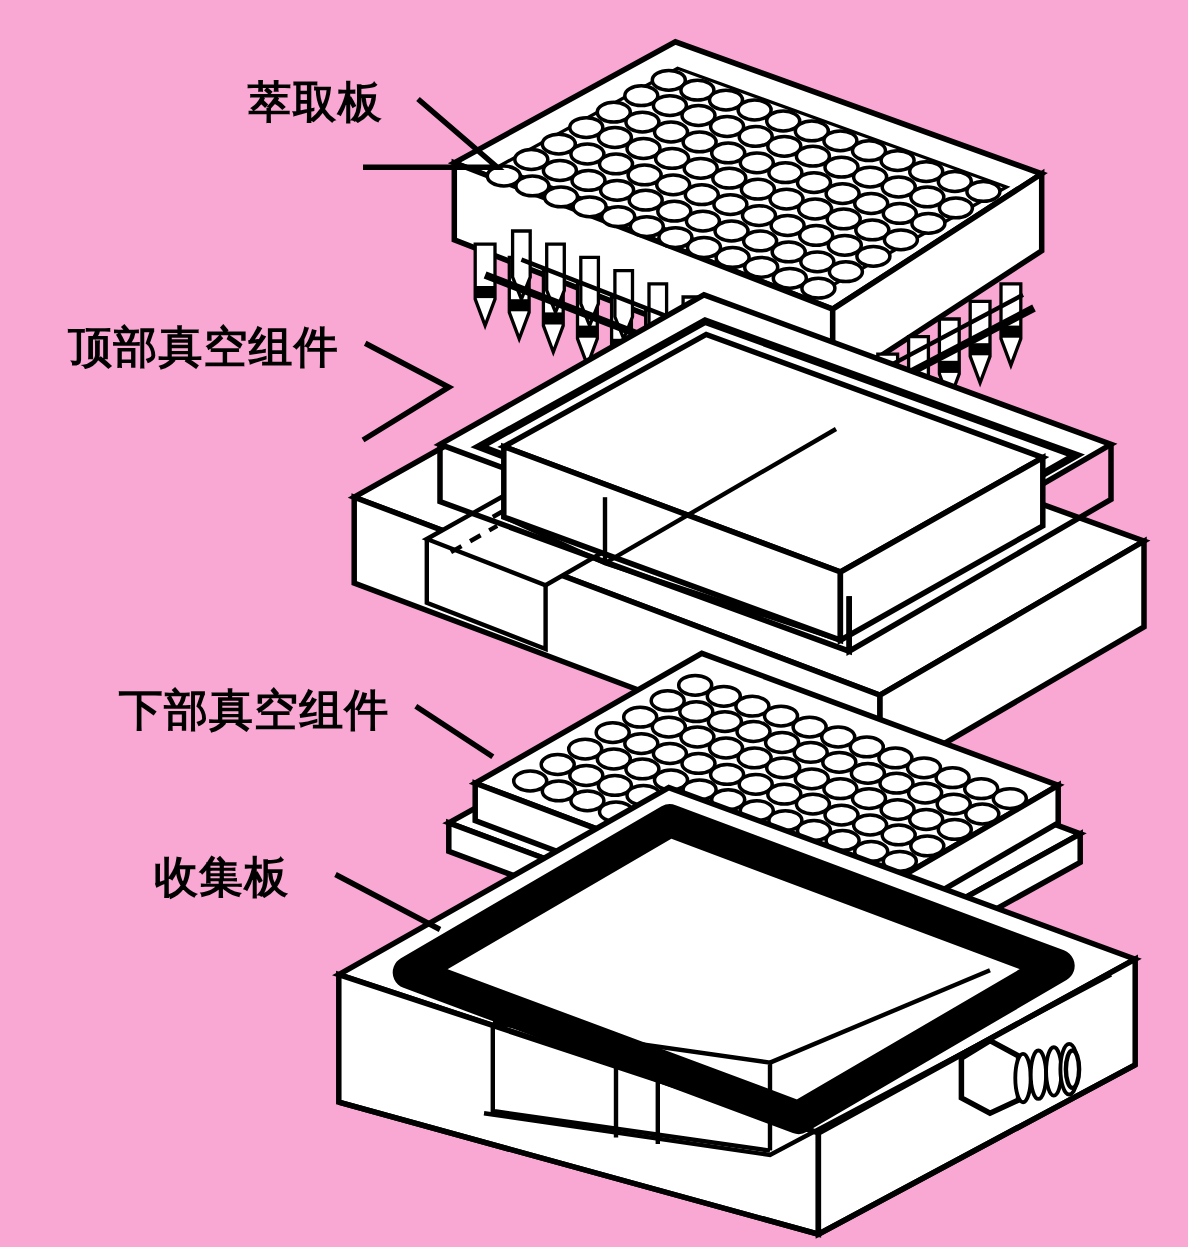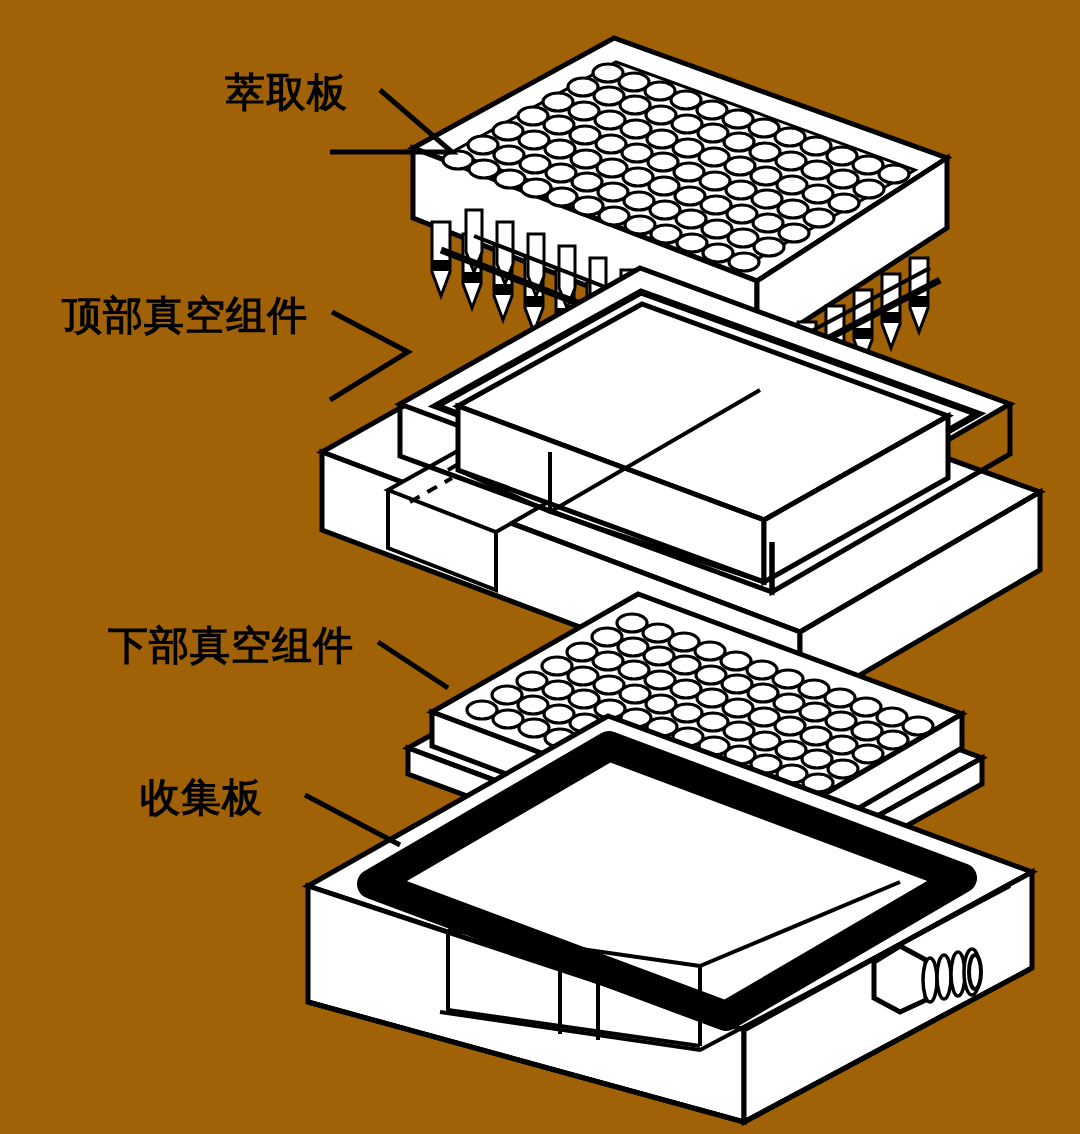--- a/index.html
+++ b/index.html
@@ -1,18 +1,18 @@
 <!DOCTYPE html>
 <html><head>
 <meta charset="utf-8">
 <style>
   html,body{margin:0;padding:0;background:#ffffff;}
   body{width:1080px;height:1134px;overflow:hidden;
        font-family:"DejaVu Sans","Liberation Sans",sans-serif;}
-  #stage{position:relative;width:1080px;height:1134px;background:#a16207;}
+  #stage{position:relative;width:1080px;height:1134px;background:#f9a8d4;}
   svg#diagram{position:absolute;left:0;top:0;width:1080px;height:1134px;display:block;}
   .lbl{font-family:"DejaVu Sans","Liberation Sans",sans-serif;
        font-size:40px;font-weight:700;fill:#000;letter-spacing:1px;
        dominant-baseline:middle;}
   .ln{stroke:#000;fill:none;}
   .w1{stroke-width:3;}
   .w2{stroke-width:4;}
   .w3{stroke-width:5;}
   .w4{stroke-width:7;}
   .fillw{fill:#ffffff;}

